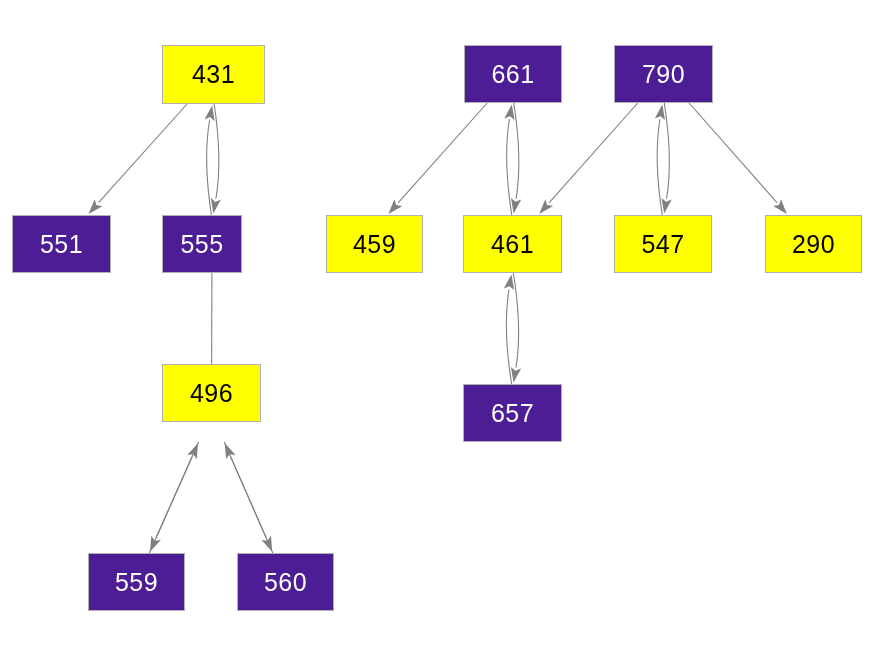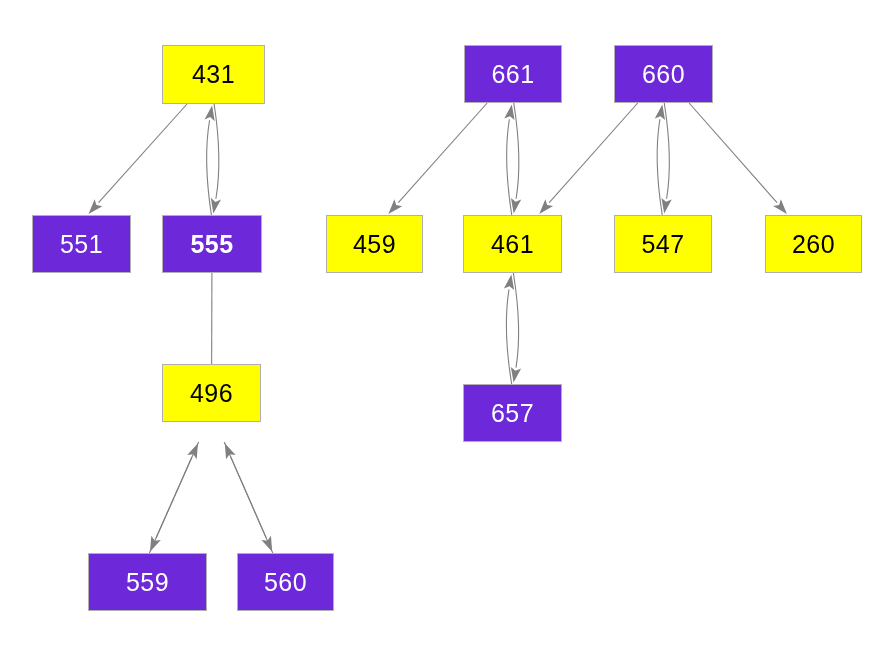--- a/index.html
+++ b/index.html
@@ -35,21 +35,21 @@
     line-height: 1;
     letter-spacing: 0.5px;
     z-index: 2;
     text-align: right;
   }
   .graph-node.fill-yellow {
     background: #ffff00;
     color: #000000;
   }
   .graph-node.fill-blue {
-    background: #6d28d9;
+    background: #4c1d95;
     color: #ffffff;
   }
   .node-label {
     pointer-events: none;
     user-select: none;
   }
 </style>
 </head>
 <body>
 
@@ -87,50 +87,50 @@
       <polygon points="786.92,213.88 773.10,206.07 779.11,205.03 780.89,199.19" fill="#808080"></polygon>
       <path d="M 513.35 273.00 Q 522.35 328.50 515.99 367.71" fill="none" stroke="#808080" stroke-width="1.1"></path>
       <polygon points="513.59,382.52 510.86,366.88 515.48,370.87 521.12,368.55" fill="#808080"></polygon>
       <path d="M 511.65 384.00 Q 502.65 328.50 509.01 289.29" fill="none" stroke="#808080" stroke-width="1.1"></path>
       <polygon points="511.41,274.48 514.14,290.12 509.52,286.13 503.88,288.45" fill="#808080"></polygon>
     </svg>
   <div id="node-layer">
       <div class="graph-node fill-yellow" style="left: 162px; top: 45px; width: 103px; height: 59px;">
         <span class="node-label">431</span>
       </div>
-      <div class="graph-node fill-blue" style="left: 12px; top: 215px; width: 99px; height: 58px; margin-left: 20px;">
+      <div class="graph-node fill-blue" style="left: 12px; top: 215px; width: 99px; height: 58px;">
         <span class="node-label">551</span>
       </div>
-      <div class="graph-node fill-blue" style="left: 162px; top: 215px; width: 100px; height: 58px; font-weight: bold;">
+      <div class="graph-node fill-blue" style="left: 162px; top: 215px; width: 80px; height: 58px;">
         <span class="node-label">555</span>
       </div>
       <div class="graph-node fill-yellow" style="left: 162px; top: 364px; width: 99px; height: 58px;">
         <span class="node-label">496</span>
       </div>
-      <div class="graph-node fill-blue" style="left: 88px; top: 553px; width: 119px; height: 58px;">
+      <div class="graph-node fill-blue" style="left: 88px; top: 553px; width: 97px; height: 58px;">
         <span class="node-label">559</span>
       </div>
       <div class="graph-node fill-blue" style="left: 237px; top: 553px; width: 97px; height: 58px;">
         <span class="node-label">560</span>
       </div>
       <div class="graph-node fill-blue" style="left: 464px; top: 45px; width: 98px; height: 58px;">
         <span class="node-label">661</span>
       </div>
       <div class="graph-node fill-blue" style="left: 614px; top: 45px; width: 99px; height: 58px;">
-        <span class="node-label">660</span>
+        <span class="node-label">790</span>
       </div>
       <div class="graph-node fill-yellow" style="left: 313px; top: 215px; width: 97px; height: 58px; margin-left: 13px;">
         <span class="node-label">459</span>
       </div>
       <div class="graph-node fill-yellow" style="left: 463px; top: 215px; width: 99px; height: 58px;">
         <span class="node-label">461</span>
       </div>
       <div class="graph-node fill-yellow" style="left: 614px; top: 215px; width: 98px; height: 58px;">
         <span class="node-label">547</span>
       </div>
       <div class="graph-node fill-yellow" style="left: 765px; top: 215px; width: 97px; height: 58px;">
-        <span class="node-label">260</span>
+        <span class="node-label">290</span>
       </div>
       <div class="graph-node fill-blue" style="left: 463px; top: 384px; width: 99px; height: 58px;">
         <span class="node-label">657</span>
       </div>
     </div>
 </div>
 
 </body></html>

